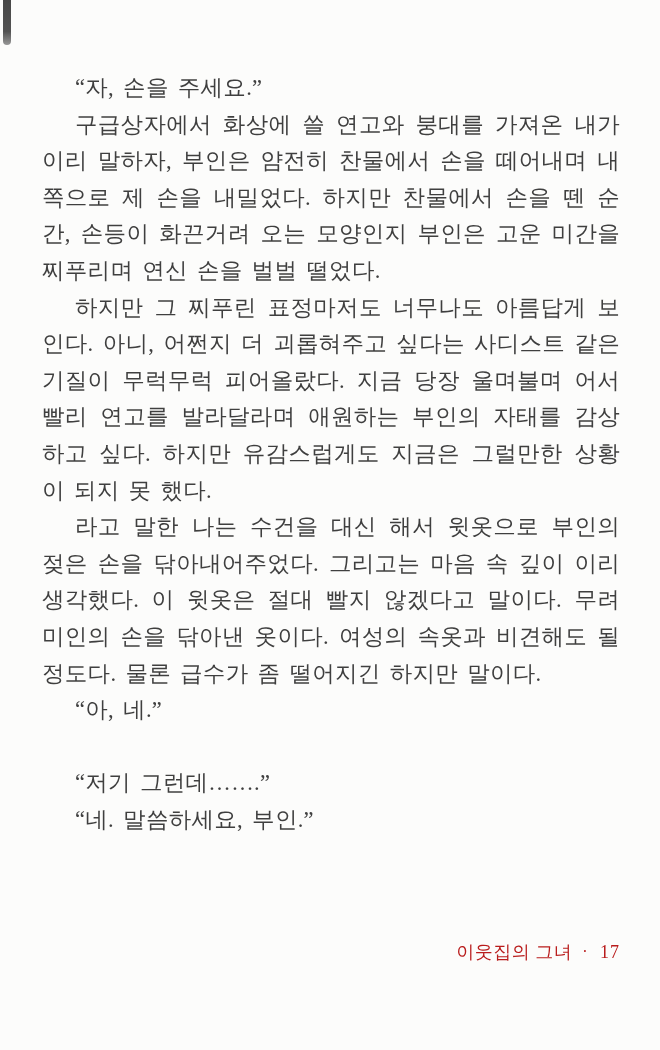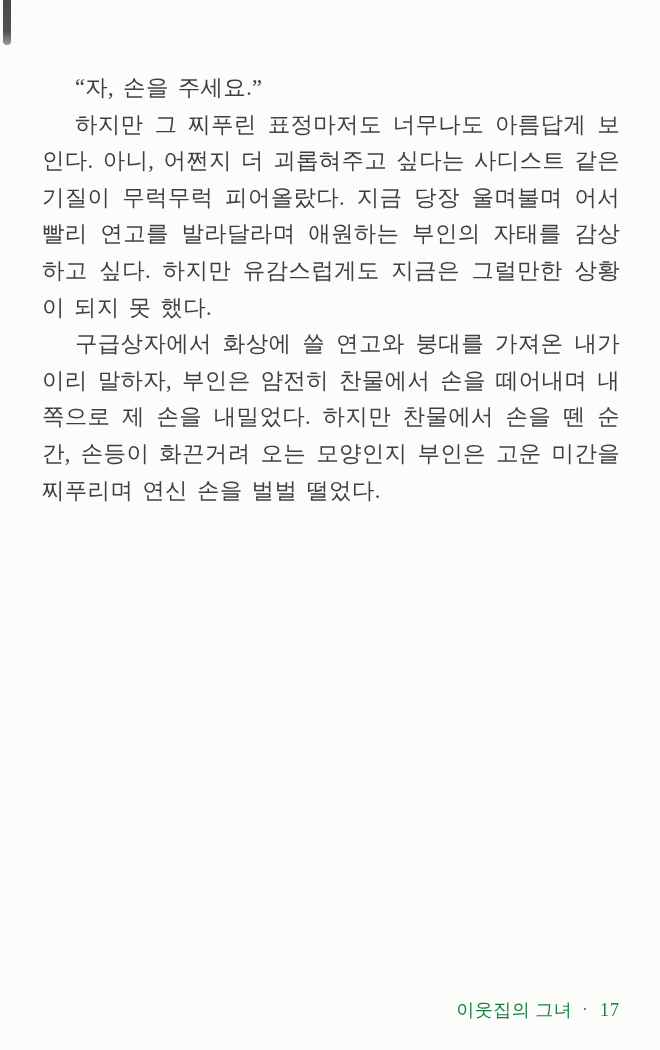--- a/index.html
+++ b/index.html
@@ -43,23 +43,23 @@
     text-align: justify;
     text-align-last: left;
     text-indent: 33px;
   }
   .text-block p.gap-before {
     margin-top: 36.6px;
   }
   .footer {
     position: absolute;
     right: 40px;
-    top: 998px;
+    top: 940px;
     font-size: 18px;
-    color: #15803d;
+    color: #b91c1c;
     letter-spacing: 0.5px;
     white-space: nowrap;
   }
   .footer .sep {
     display: inline-block;
     margin: 0 12px 0 10px;
     font-size: 16px;
     vertical-align: 1px;
   }
   .footer .page-num {
@@ -68,21 +68,25 @@
 </style>
 </head>
 <body>
 
 <div class="page">
 
   <div class="ink-mark"></div>
 
   <div class="text-block">
     <p>“자, 손을 주세요.”</p>
+    <p>구급상자에서 화상에 쓸 연고와 붕대를 가져온 내가 이리 말하자, 부인은 얌전히 찬물에서 손을 떼어내며 내 쪽으로 제 손을 내밀었다. 하지만 찬물에서 손을 뗀 순간, 손등이 화끈거려 오는 모양인지 부인은 고운 미간을 찌푸리며 연신 손을 벌벌 떨었다.</p>
     <p>하지만 그 찌푸린 표정마저도 너무나도 아름답게 보인다. 아니, 어쩐지 더 괴롭혀주고 싶다는 사디스트 같은 기질이 무럭무럭 피어올랐다. 지금 당장 울며불며 어서 빨리 연고를 발라달라며 애원하는 부인의 자태를 감상하고 싶다. 하지만 유감스럽게도 지금은 그럴만한 상황이 되지 못 했다.</p>
-    <p>구급상자에서 화상에 쓸 연고와 붕대를 가져온 내가 이리 말하자, 부인은 얌전히 찬물에서 손을 떼어내며 내 쪽으로 제 손을 내밀었다. 하지만 찬물에서 손을 뗀 순간, 손등이 화끈거려 오는 모양인지 부인은 고운 미간을 찌푸리며 연신 손을 벌벌 떨었다.</p>
+    <p>라고 말한 나는 수건을 대신 해서 윗옷으로 부인의 젖은 손을 닦아내어주었다. 그리고는 마음 속 깊이 이리 생각했다. 이 윗옷은 절대 빨지 않겠다고 말이다. 무려 미인의 손을 닦아낸 옷이다. 여성의 속옷과 비견해도 될 정도다. 물론 급수가 좀 떨어지긴 하지만 말이다.</p>
+    <p>“아, 네.”</p>
+    <p class="gap-before">“저기 그런데…….”</p>
+    <p>“네. 말씀하세요, 부인.”</p>
   </div>
 
   <div class="footer">
     <span>이웃집의 그녀</span><span class="sep">·</span><span class="page-num">17</span>
   </div>
 
 </div>
 
 </body></html>

